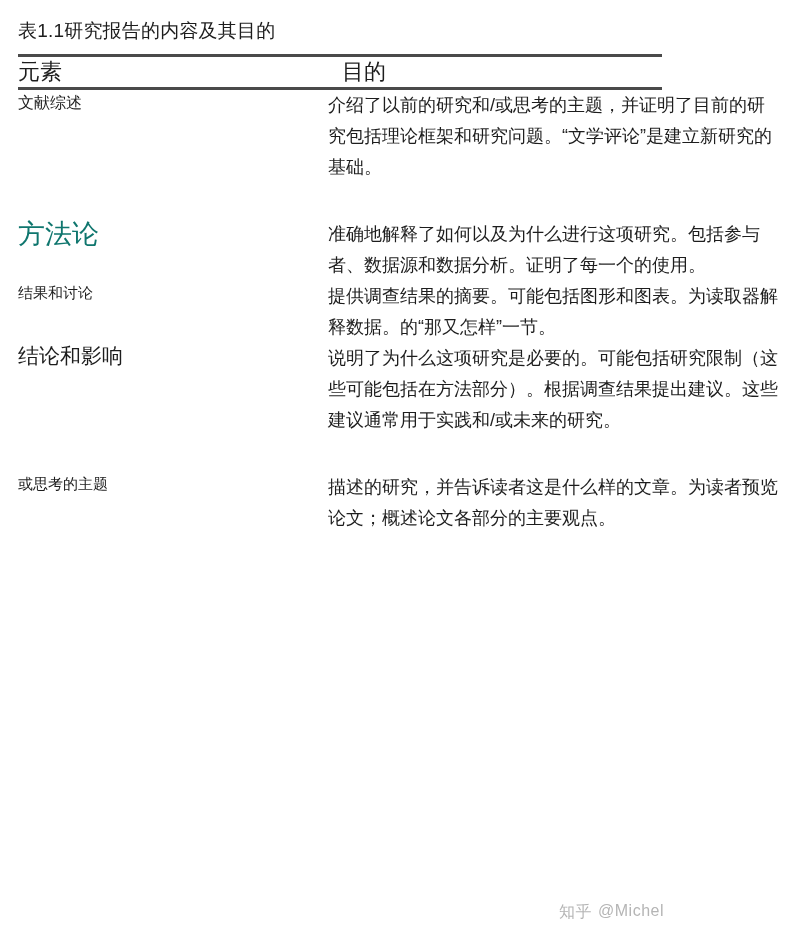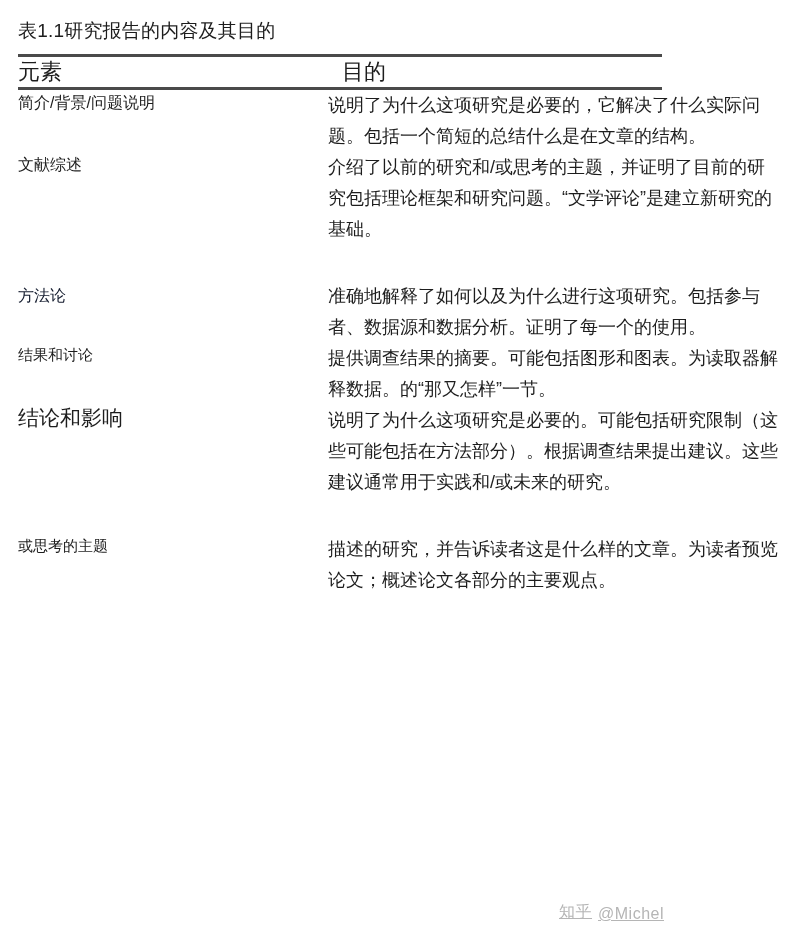--- a/index.html
+++ b/index.html
@@ -73,43 +73,42 @@
     padding-left: 14px;
     padding-bottom: 18px;
   }
   
   .elem-big {
     font-size: 21px;
     line-height: 30px;
     font-family: Liberation Mono, monospace;
   }
   .elem-faded {
-    font-size: 16px;
+    font-size: 27px;
     line-height: 30px;
-    color: #0f172a;
+    color: #0f766e;
   }
   .elem-small {
     font-size: 15px;
     line-height: 24px;
     margin-top: 34px;
   }
   .spacer-row td {
     height: 36px;
   }
   .watermark {
     position: absolute;
     right: 16px;
     bottom: 10px;
     display: flex;
-    align-items: flex-end;
+    align-items: flex-start;
     gap: 6px;
     color: #b5b5b5;
     font-size: 16px;
     letter-spacing: 0.5px;
-    text-decoration: underline;
   }
   .wm-logo {
     font-size: 16px;
     color: #b5b5b5;
   }
   .footer-pad {
     height: 40px;
   }
 </style>
 </head>
@@ -135,24 +134,20 @@
   </table>
 
   <div class="rule-head"></div>
 
   <table class="tbl">
     <colgroup>
       <col class="c1">
       <col class="c2">
     </colgroup>
     <tbody>
-      <tr>
-        <td class="row-elem">简介/背景/问题说明</td>
-        <td class="row-purpose">说明了为什么这项研究是必要的，它解决了什么实际问题。包括一个简短的总结什么是在文章的结构。</td>
-      </tr>
       <tr>
         <td class="row-elem">文献综述</td>
         <td class="row-purpose">介绍了以前的研究和/或思考的主题，并证明了目前的研究包括理论框架和研究问题。“文学评论”是建立新研究的基础。</td>
       </tr>
       <tr class="spacer-row">
         <td></td>
         <td></td>
       </tr>
       <tr>
         <td class="row-elem elem-faded">方法论</td>

